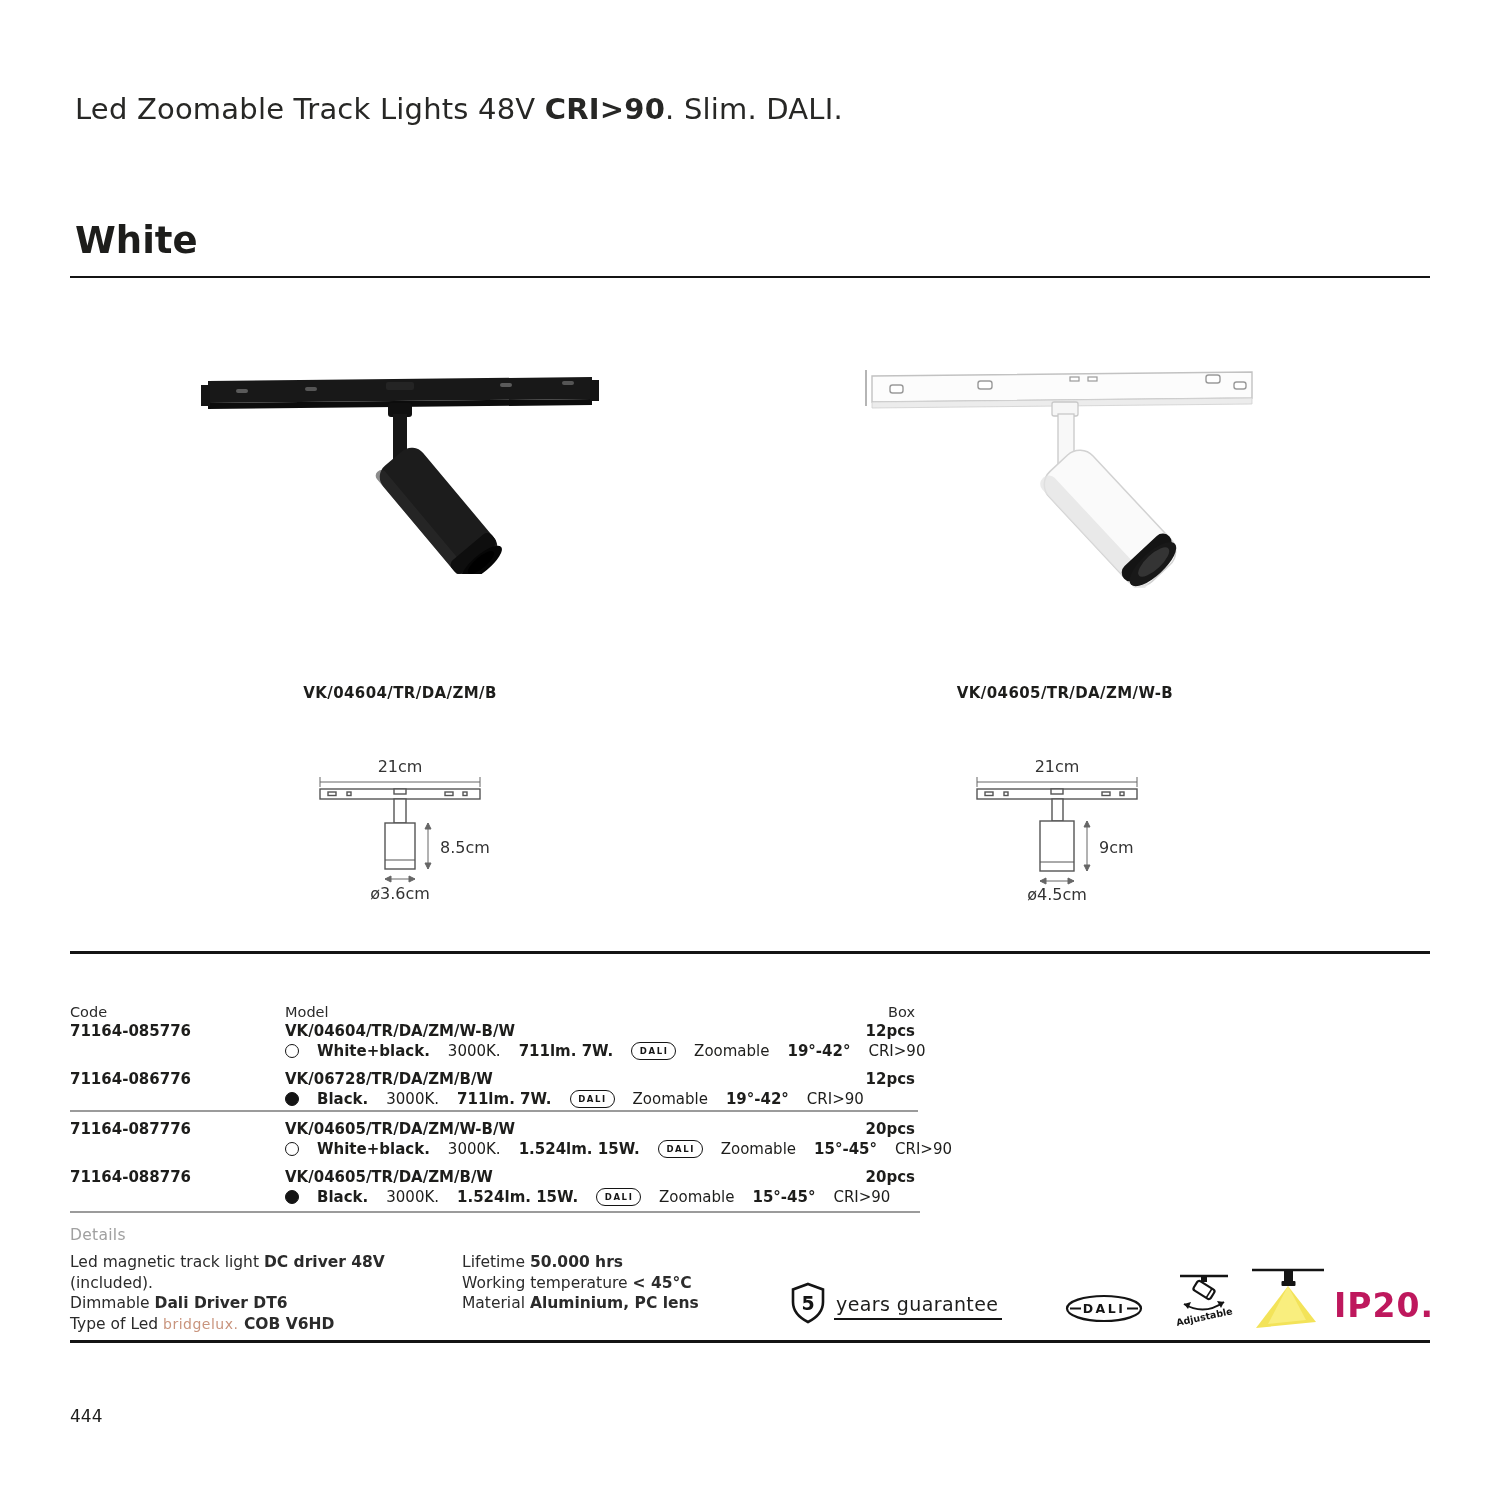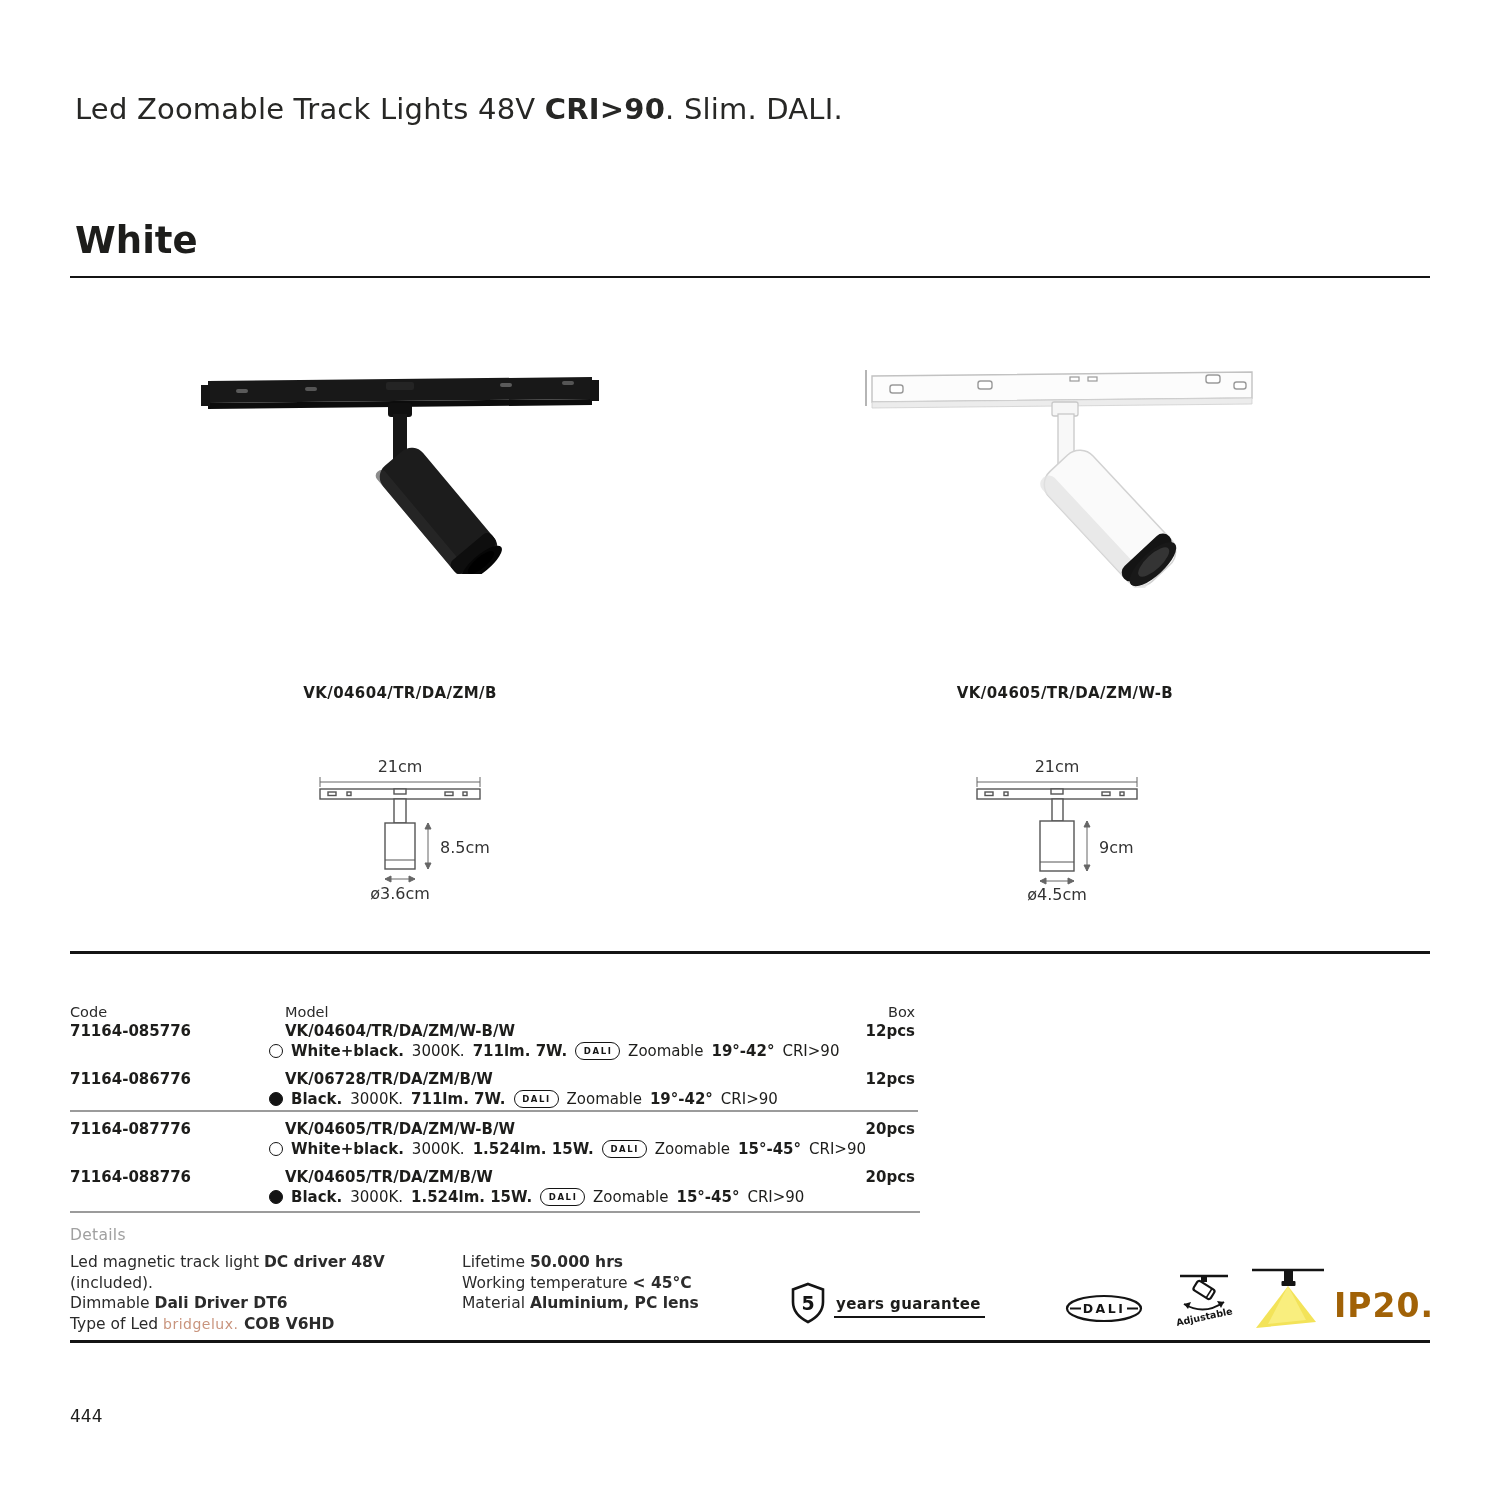--- a/index.html
+++ b/index.html
@@ -17,37 +17,37 @@
 
   .sec-title{left:70px;top:971px;font-size:20px;font-weight:700;letter-spacing:.2px;
              text-decoration:underline;text-underline-offset:5px;color:#1d1d1b;}
 
   .tbl{left:70px;top:1000px;width:845px;height:215px;}
   .tbl .hdr{position:absolute;top:4px;left:0;right:0;font-size:14.5px;color:#2b2b2b;}
   .tbl .c-code{position:absolute;left:0;width:205px;}
   .tbl .c-model{position:absolute;left:215px;width:430px;}
   .tbl .c-box{position:absolute;right:0;text-align:right;}
   .row-line{position:absolute;left:0;right:0;font-size:15px;font-weight:700;}
-  .spec{position:absolute;left:199px;font-size:15px;display:flex;align-items:center;gap:8px;white-space:nowrap;color:#1d1d1b;}
+  .spec{position:absolute;left:215px;font-size:15px;display:flex;align-items:center;gap:18px;white-space:nowrap;color:#1d1d1b;}
   .dot{display:inline-block;width:12px;height:12px;border:1.7px solid #141414;border-radius:50%;background:#fff;flex:0 0 auto;}
   .dot[data-fill="filled"]{background:#141414;}
   .dali-pill{display:inline-flex;align-items:center;justify-content:center;width:42px;height:16px;
              border:1.7px solid #141414;border-radius:9px;font-size:8.5px;font-weight:700;letter-spacing:1.6px;
              padding-left:1px;flex:0 0 auto;color:#141414;}
 
   .details-label{left:70px;top:1226px;font-size:15.5px;color:#a0a0a0;letter-spacing:.3px;}
   .dcol{font-size:15.5px;line-height:20.5px;color:#2b2b2b;}
   .dcol1{left:70px;top:1252px;width:390px;}
   .dcol2{left:462px;top:1252px;width:330px;}
   .logo-blx{color:#c9947d;font-size:14px;letter-spacing:.5px;}
 
   .guarantee{left:790px;top:1282px;display:flex;align-items:center;gap:8px;}
-  .guarantee-text{font-size:15px;font-weight:700;letter-spacing:.4px;border-bottom:2.5px solid #141414;
+  .guarantee-text{font-size:19px;font-weight:400;letter-spacing:.4px;border-bottom:2.5px solid #141414;
                   padding:0 4px 3px 2px;color:#1d1d1b;margin-top:7px;}
-  .ip-text{left:1334px;top:1286px;font-size:33px;font-weight:600;letter-spacing:1px;color:#a16207;}
+  .ip-text{left:1334px;top:1286px;font-size:33px;font-weight:600;letter-spacing:1px;color:#be185d;}
 
   .pagenum{left:70px;top:1406px;font-size:17px;font-weight:400;}
 
   svg text{font-family:"DejaVu Sans","Liberation Sans",sans-serif;}
 </style>
 </head>
 <body>
 
 <div class="page">
 

